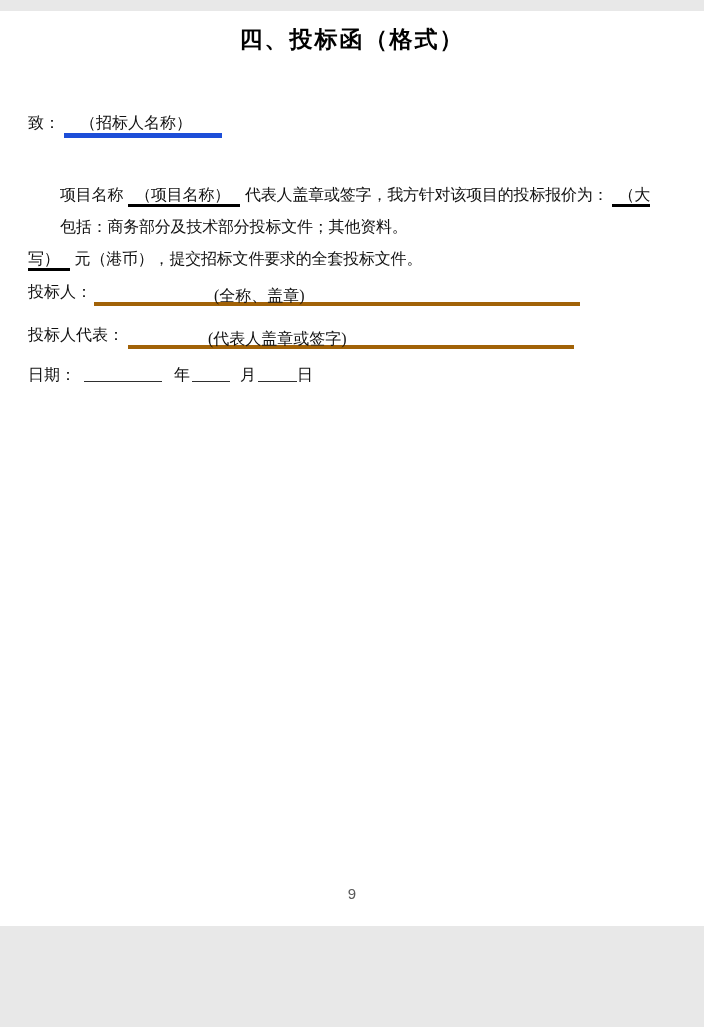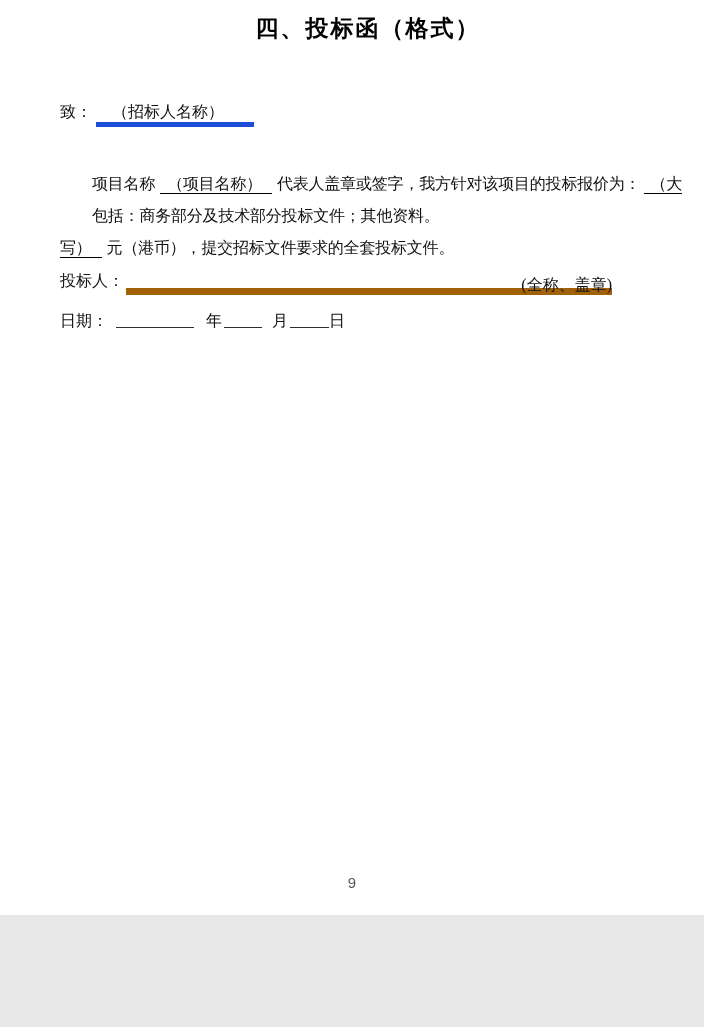--- a/index.html
+++ b/index.html
@@ -1,34 +1,34 @@
 <!DOCTYPE html>
 <html><head>
 <meta charset="utf-8">
 <style>
   * { margin:0; padding:0; box-sizing:border-box; }
   html,body { background:#e8e8e8; }
   .page {
     width:704px; height:915px; background:#ffffff; position:relative;
-    margin:0 auto; overflow:hidden;
-    font-family:"Liberation Serif","DejaVu Serif",serif; color:#111;padding-left:32px;
+    margin:11px auto; overflow:hidden;
+    font-family:"Liberation Serif","DejaVu Serif",serif; color:#111;
   }
   .title {
     padding-top:13px; text-align:center;
     font-family:"Liberation Sans","DejaVu Sans",sans-serif;
     font-size:23px; font-weight:700; letter-spacing:2px; color:#000;
   }
   .salutation { margin:58px 28px 0; font-size:16px; }
   .salutation .blank {
     border-bottom:5px solid #1d4ed8; padding:0 30px 2px 16px; white-space:nowrap;
   }
   .paras { margin:45px 28px 0; font-size:16px; line-height:32px; letter-spacing:-0.2px; }
   .pline { white-space:nowrap; }
   .ind { text-indent:32px; }
-  .u { border-bottom:1px solid #000000; padding-bottom:1px; }
+  .u { border-bottom:3px solid #000000; padding-bottom:1px; }
   .u.padlr { padding-left:7px; padding-right:10px; margin:0 5px; }
   .u.padl  { padding-left:6px; margin-left:4px; }
   .u.padr  { padding-right:10px; margin-right:5px; }
 
   .contact { margin:88px 28px 0; font-size:16px; line-height:30px; }
   .crow { display:flex; align-items:flex-end; height:31px; }
   .cleft { width:329px; }
   .lbl { display:inline-block; }
   .blankline {
     display:inline-block; border-bottom:1px solid #3d3d3d;
@@ -37,22 +37,22 @@
   .bl-addr  { width:222px; margin-left:8px; }
   .bl-post  { width:172px; margin-left:8px; }
   .bl-phone { width:222px; margin-left:8px; }
   .bl-fax   { width:178px; margin-left:8px; }
 
   .sigrow { margin-left:28px; margin-right:28px; font-size:16px; white-space:nowrap; }
   .sig-bidder { margin-top:7px; }
   .sig-rep    { margin-top:19px; }
   .sig-date   { margin-top:16px; }
   .fillwide {
-    display:inline-block; border-bottom:7px solid #a16207;
-    height:20px; vertical-align:-4px; white-space:nowrap;text-align:right;
+    display:inline-block; border-bottom:4px solid #a16207;
+    height:20px; vertical-align:-4px; white-space:nowrap;
   }
   .fw-bidder { width:486px; margin-left:2px; }
   .fw-bidder .hint { padding-left:120px; }
   .fw-rep { width:446px; margin-left:4px; }
   .fw-rep .hint { padding-left:80px; }
   .hint { display:inline-block; }
 
   .dline { display:inline-block; border-bottom:1px solid #2f2f2f; height:16px; vertical-align:-2px; }
   .dl-1 { width:78px;  margin-left:8px; margin-right:12px; }
   .dl-2 { width:38px;  margin-left:2px; margin-right:10px; }
@@ -80,20 +80,23 @@
     <div class="pline ind"><span>项目名称</span><span class="u padlr">（项目名称）</span><span>代表人盖章或签字，我方针对该项目的投标报价为：</span><span class="u padl">（大</span></div>
     <div class="pline ind">包括：商务部分及技术部分投标文件；其他资料。</div>
     <div class="pline"><span class="u padr">写）</span><span>元（港币），提交招标文件要求的全套投标文件。</span></div>
   </div>
 
 
   <div class="sigrow sig-bidder">
     <span>投标人：</span><span class="fillwide fw-bidder"><span class="hint">(全称、盖章)</span></span>
   </div>
 
+  <div class="sigrow sig-rep">
+    <span>投标人代表：</span><span class="fillwide fw-rep"><span class="hint">(代表人盖章或签字)</span></span>
+  </div>
 
   <div class="sigrow sig-date">
     <span>日期：</span><span class="dline dl-1"></span><span>年</span><span class="dline dl-2"></span><span>月</span><span class="dline dl-3"></span><span>日</span>
   </div>
 
   <div class="pageno">9</div>
 
 </div>
 
 </body></html>

